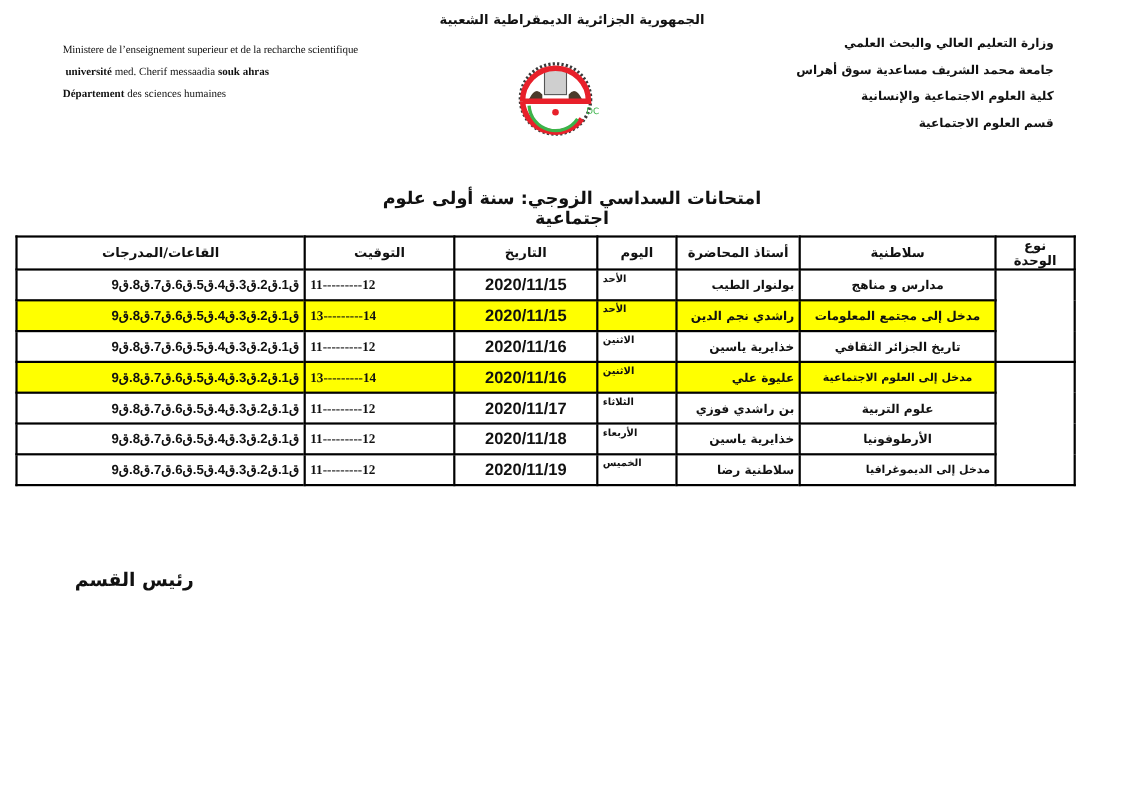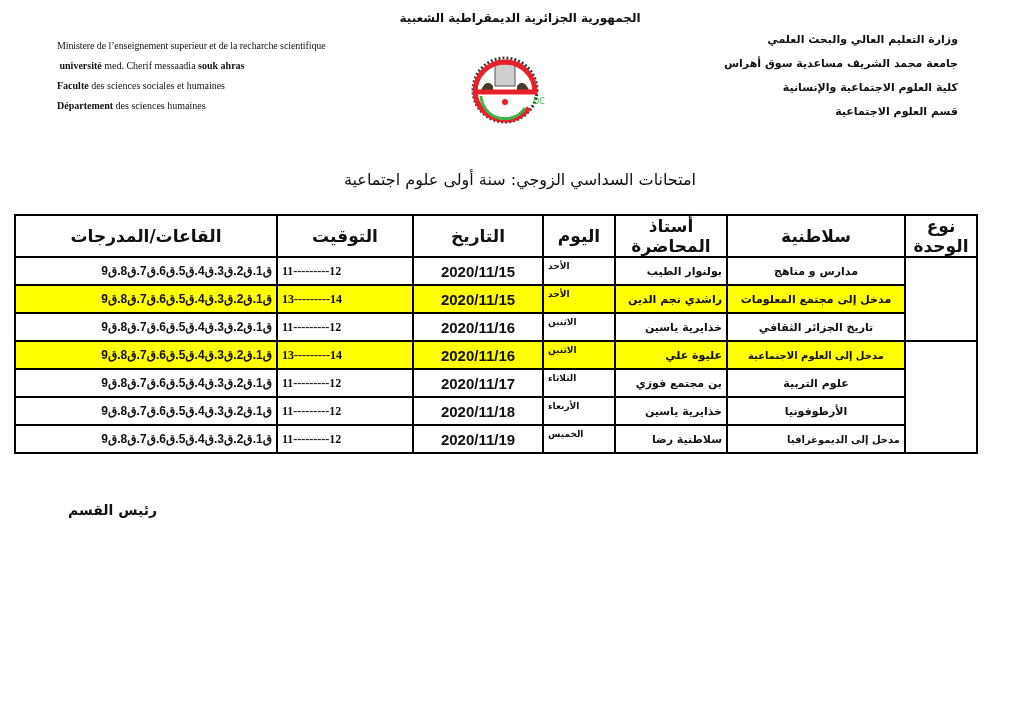--- a/index.html
+++ b/index.html
@@ -11,44 +11,43 @@
     .hdr-left .l1 { letter-spacing: -0.1px; }
 
     .hdr-center { position: absolute; left: 395px; top: 10px; width: 250px; text-align: center; }
     .hdr-center .ar { font-size: 12px; font-weight: bold; direction: rtl; line-height: 16px; }
     .hdr-center .fr { font-family: "Liberation Serif", serif; font-size: 10px; font-weight: bold; line-height: 14px; color: #222; }
 
     .logo { position: absolute; left: 467px; top: 50px; width: 80px; height: 80px; }
 
     .hdr-right { position: absolute; right: 66px; top: 28px; direction: rtl; text-align: right; font-size: 11px; font-weight: bold; line-height: 24px; }
 
-    .title { position: absolute; left: 340px; top: 170px; width: 360px; text-align: center; direction: rtl; font-size: 16px; font-weight: normal; }
+    .title { position: absolute; left: 340px; top: 170px; width: 360px; text-align: center; direction: rtl; font-size: 16px; font-weight: bold; }
 
     table.sched { position: absolute; left: 14px; top: 214px; width: 962px; border-collapse: collapse; direction: rtl; table-layout: fixed; }
     table.sched td, table.sched th { border: 2px solid #000; height: 28px; font-size: 11px; font-weight: bold; padding: 0 4px; }
-    table.sched th { height: 30px; font-size: 17px; text-align: center; font-weight: bold; }
+    table.sched th { height: 30px; font-size: 12px; text-align: center; font-weight: bold; }
     table.sched tr.hl td.hlc { background: #ffff00; }
     td.unit { background: #fff; }
     td.subject { text-align: center; margin-top: 17px; }
     td.prof { text-align: right; }
     td.day { text-align: left; font-size: 9px !important; vertical-align: top; padding-top: 3px !important; }
     td.date { text-align: center; font-family: "Liberation Sans", sans-serif; font-size: 15px !important; }
     td.time { text-align: left; font-family: "Liberation Serif", serif; font-size: 12px !important; direction: ltr; }
     td.rooms { font-family: "Liberation Sans", sans-serif; font-size: 12px !important; }
     td.subject.small { font-size: 10px !important; }
 
-    .sign { position: absolute; left: 68px; top: 502px; direction: rtl; font-size: 14px; font-weight: bold; }
+    .sign { position: absolute; left: 68px; top: 518px; direction: rtl; font-size: 17px; font-weight: bold; }
   </style>
 </head>
 <body>
 
 <div class="hdr-left">
   <div class="l1">Ministere de l’enseignement superieur et de la recharche scientifique</div>
   <div>&nbsp;<b>université</b><span> med. Cherif messaadia </span><b>souk ahras</b></div>
-  <div><b>Faculte</b><span> des sciences sociales et humaines</span></div>
   <div><b>Département</b><span> des sciences humaines</span></div>
 </div>
 
 <div class="hdr-center">
   <div class="ar">الجمهورية الجزائرية الديمقراطية الشعبية</div>
 </div>
 
 <svg class="logo" viewBox="0 0 80 80">
   <circle cx="38" cy="40" r="32" fill="none" stroke="#3a3a3a" stroke-width="3" stroke-dasharray="2 2"></circle>
   <rect x="28" y="14" width="20" height="22" fill="#cfcfcf" stroke="#555" stroke-width="1"></rect>
@@ -121,21 +120,21 @@
       <td class="unit" rowspan="4"></td>
       <td class="subject small hlc">مدخل إلى العلوم الاجتماعية</td>
       <td class="prof hlc">عليوة علي</td>
       <td class="day hlc">الاثنين</td>
       <td class="date hlc">2020/11/16</td>
       <td class="time hlc">13---------14</td>
       <td class="rooms hlc">ق1.ق2.ق3.ق4.ق5.ق6.ق7.ق8.ق9</td>
     </tr>
     <tr class="">
       <td class="subject">علوم التربية</td>
-      <td class="prof">بن مجتمع فوزي</td>
+      <td class="prof">بن راشدي فوزي</td>
       <td class="day">الثلاثاء</td>
       <td class="date">2020/11/17</td>
       <td class="time">11---------12</td>
       <td class="rooms">ق1.ق2.ق3.ق4.ق5.ق6.ق7.ق8.ق9</td>
     </tr>
     <tr class="">
       <td class="subject">الأرطوفونيا</td>
       <td class="prof">خذايرية ياسين</td>
       <td class="day">الأربعاء</td>
       <td class="date">2020/11/18</td>

